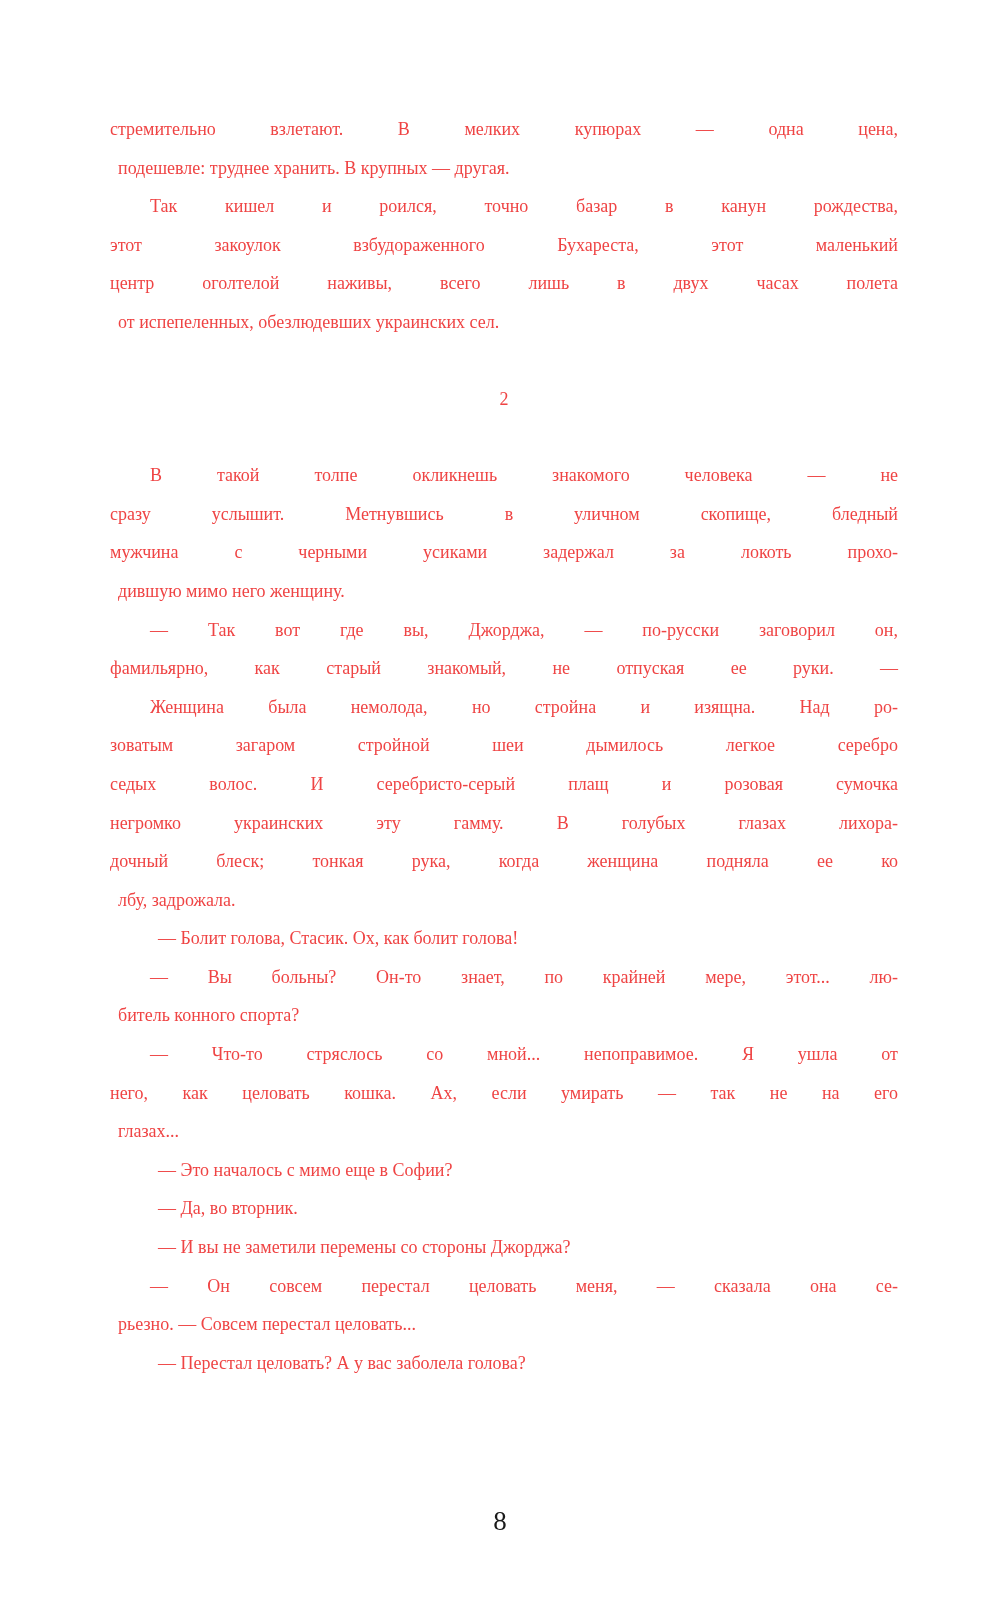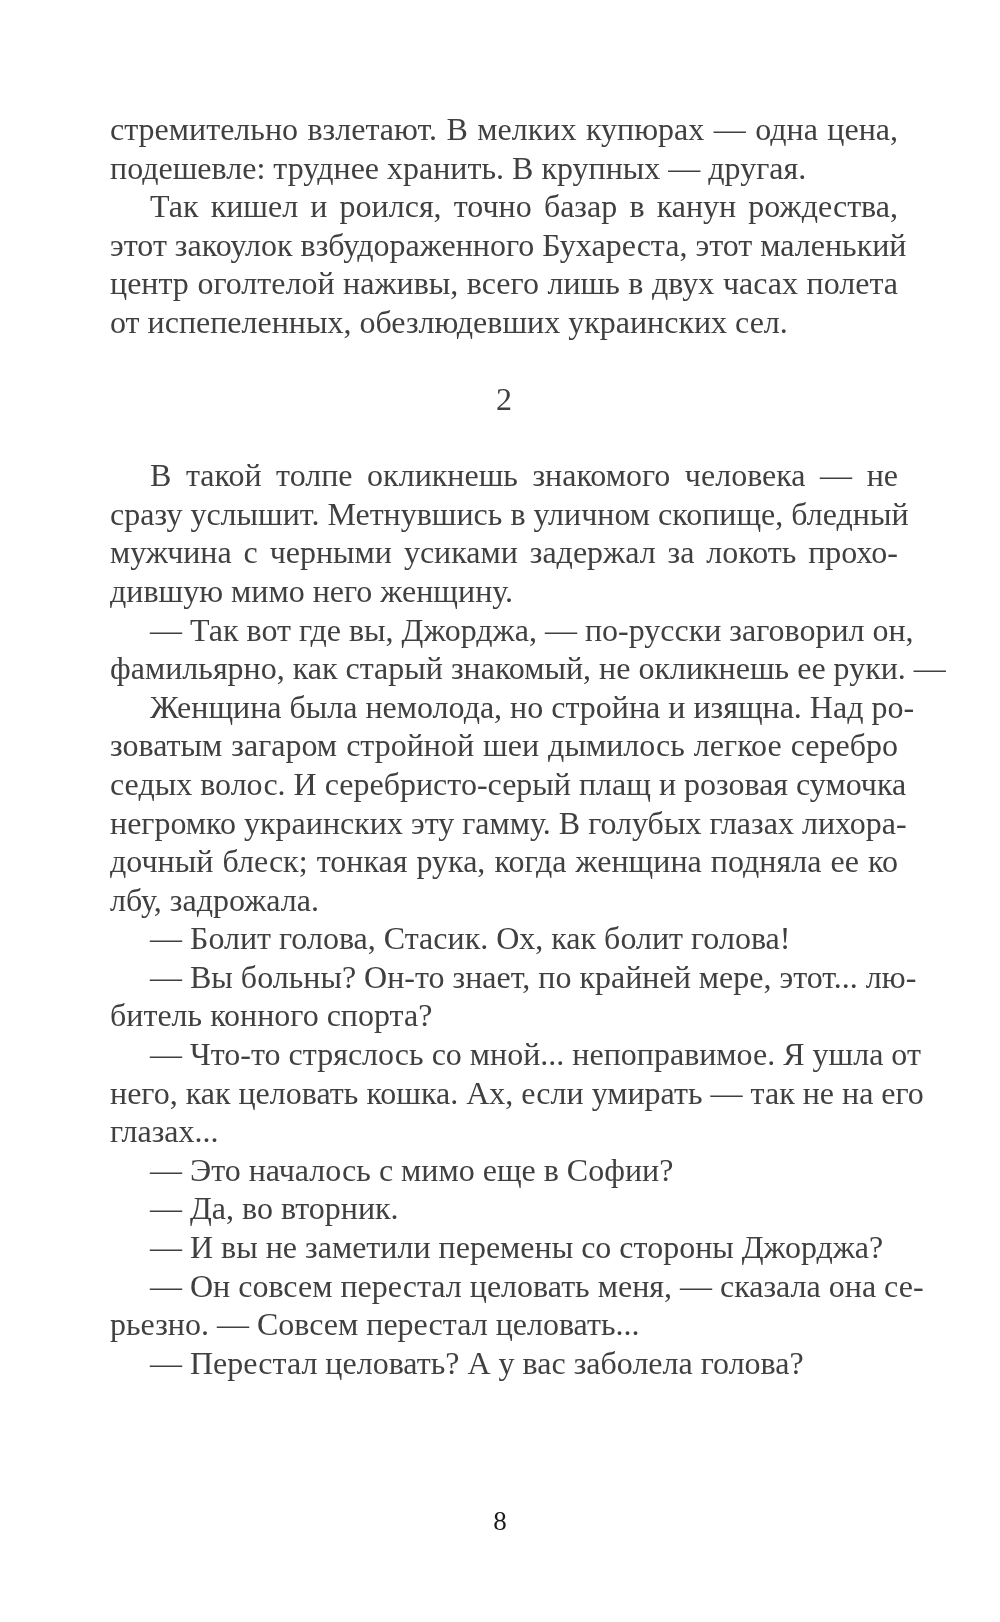--- a/index.html
+++ b/index.html
@@ -1,23 +1,23 @@
 <!DOCTYPE html>
 <html><head>
 <meta charset="utf-8">
 <style>
   html, body { margin: 0; padding: 0; background: #ffffff; }
   body { width: 1000px; height: 1622px; position: relative; overflow: hidden; }
   .page {
     position: absolute; left: 110px; top: 110px; width: 788px;
     font-family: "Liberation Serif", "DejaVu Serif", serif;
-    font-size: 32px; line-height: 38.6px; color: #404040;
+    font-size: 18px; line-height: 38.6px; color: #ef4444;
   }
   .line { height: 38.6px; white-space: nowrap; text-align: justify; text-align-last: justify; display: block; }
-  .line.last { text-align-last: left; }
+  .line.last { text-align-last: left; margin-left: 8px; }
   .indent { padding-left: 40px; }
   .chapter { height: 38.6px; text-align: center; margin-top: 38px; margin-bottom: 38px; }
   .pagenum {
     position: absolute; left: 0; width: 1000px; top: 1506px; text-align: center;
     font-family: "Liberation Serif", "DejaVu Serif", serif; font-size: 27px; color: #1a1a1a;
   }
   .para { display: block; }
 </style>
 </head>
 <body>
@@ -38,21 +38,21 @@
   <div class="chapter">2</div>
 
   <div class="para">
     <span class="line indent">В такой толпе окликнешь знакомого человека — не</span>
     <span class="line">сразу услышит. Метнувшись в уличном скопище, бледный</span>
     <span class="line">мужчина с черными усиками задержал за локоть прохо-</span>
     <span class="line last">дившую мимо него женщину.</span>
   </div>
   <div class="para">
     <span class="line indent">— Так вот где вы, Джорджа, — по-русски заговорил он,</span>
-    <span class="line">фамильярно, как старый знакомый, не окликнешь ее руки. —</span>
+    <span class="line">фамильярно, как старый знакомый, не отпуская ее руки. —</span>
   </div>
   <div class="para">
     <span class="line indent">Женщина была немолода, но стройна и изящна. Над ро-</span>
     <span class="line">зоватым загаром стройной шеи дымилось легкое серебро</span>
     <span class="line">седых волос. И серебристо-серый плащ и розовая сумочка</span>
     <span class="line">негромко украинских эту гамму. В голубых глазах лихора-</span>
     <span class="line">дочный блеск; тонкая рука, когда женщина подняла ее ко</span>
     <span class="line last">лбу, задрожала.</span>
   </div>
   <div class="para">

